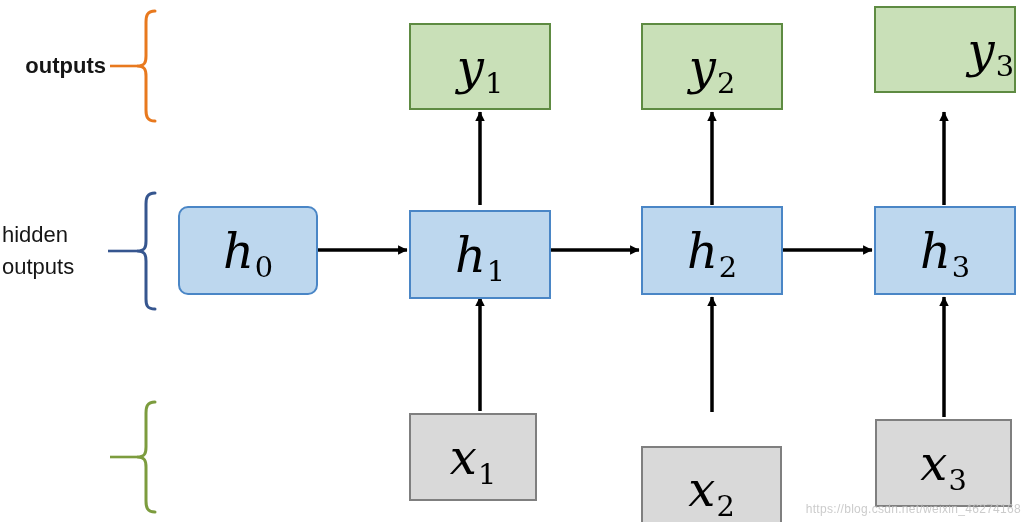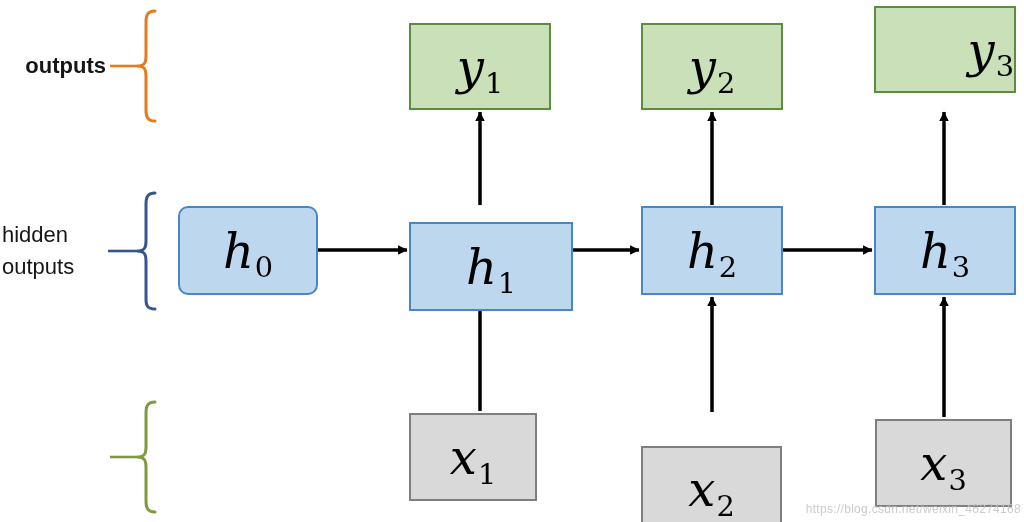--- a/index.html
+++ b/index.html
@@ -84,21 +84,21 @@
   <div class="node output-node" style="left:641px; top:23px; width:142px; height:87px;">
     <span class="math"><i>y</i><sub>2</sub></span>
   </div>
   <div class="node output-node" style="left:874px; top:6px; width:142px; height:87px;justify-content:flex-end;">
     <span class="math"><i>y</i><sub>3</sub></span>
   </div>
 
   <div class="node hidden-node" style="left:178px; top:206px; width:140px; height:89px;border-radius:10px;">
     <span class="math"><i>h</i><sub>0</sub></span>
   </div>
-  <div class="node hidden-node" style="left:409px; top:222px; width:164px; height:89px;align-items:center;">
+  <div class="node hidden-node" style="left:409px; top:210px; width:142px; height:89px;align-items:center;">
     <span class="math"><i>h</i><sub>1</sub></span>
   </div>
   <div class="node hidden-node" style="left:641px; top:206px; width:142px; height:89px;">
     <span class="math"><i>h</i><sub>2</sub></span>
   </div>
   <div class="node hidden-node" style="left:874px; top:206px; width:142px; height:89px;">
     <span class="math"><i>h</i><sub>3</sub></span>
   </div>
 
   <div class="node input-node" style="left:409px; top:413px; width:128px; height:88px;">

